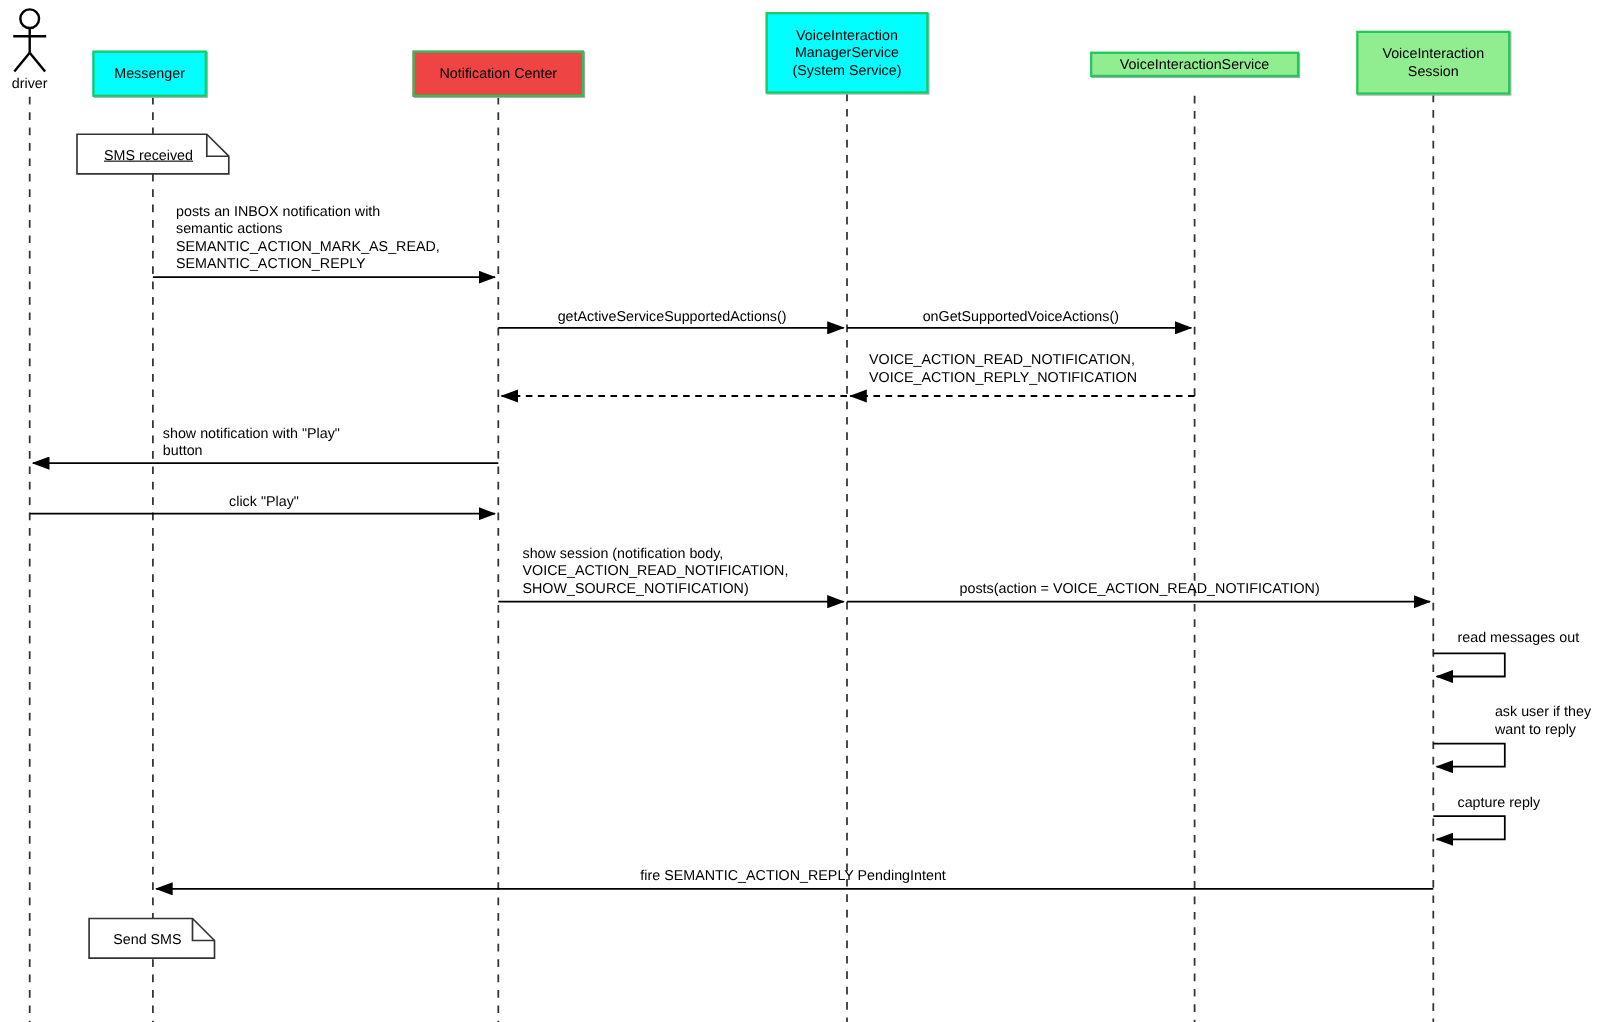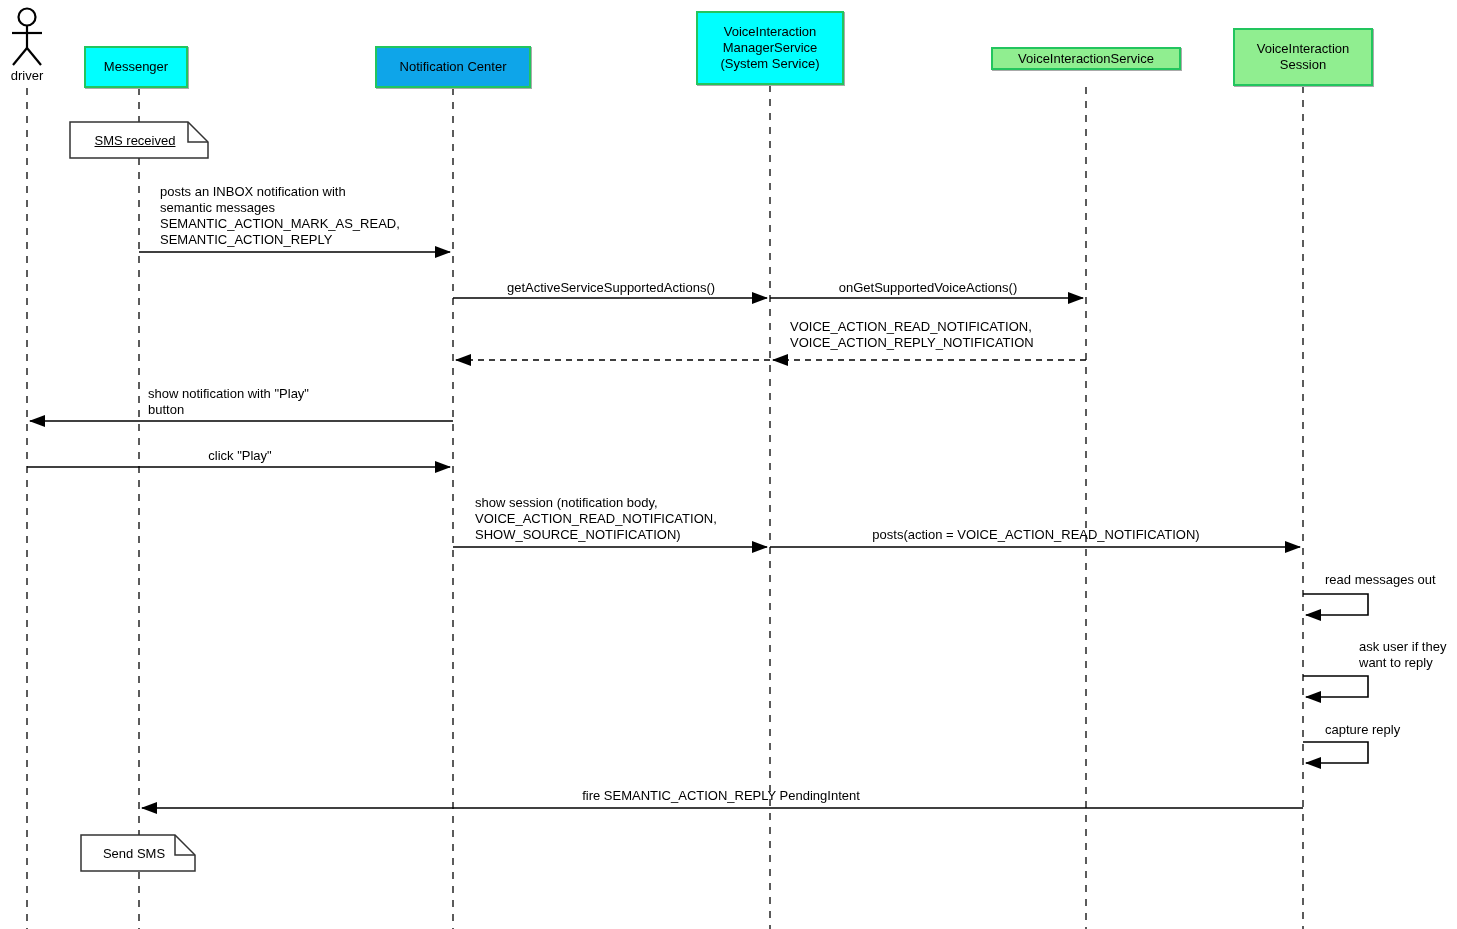--- a/index.html
+++ b/index.html
@@ -75,41 +75,41 @@
       <path d="M81,835 h94 l20,20 v16 h-114 z"></path>
       <path d="M175,835 v20 h20" fill="none"></path>
     </g>
   </svg>
 
   <div class="actor-label" style="left:0;top:68px;width:54px;">driver</div>
 
   <div class="participant" style="left: 84px; top: 46px; width: 104px; height: 42px; background: rgb(0, 255, 255);">
     <span>Messenger</span>
   </div>
-  <div class="participant" style="left: 375px; top: 46px; width: 156px; height: 42px; background: #0ea5e9;">
+  <div class="participant" style="left: 375px; top: 46px; width: 156px; height: 42px; background: #ef4444;">
     <span>Notification Center</span>
   </div>
   <div class="participant" style="left: 696px; top: 11px; width: 148px; height: 74px; background: rgb(0, 255, 255);">
     <span>VoiceInteraction
 ManagerService
 (System Service)</span>
   </div>
   <div class="participant" style="left: 991px; top: 47px; width: 190px; height: 23px; background: rgb(144, 238, 144);">
     <span>VoiceInteractionService</span>
   </div>
   <div class="participant" style="left: 1233px; top: 28px; width: 140px; height: 58px; background: rgb(144, 238, 144);">
     <span>VoiceInteraction
 Session</span>
   </div>
 
   <div class="note-text" style="left:70px;top:122px;width:130px;height:36px;text-decoration:underline;">SMS received</div>
   <div class="note-text" style="left:81px;top:835px;width:106px;height:36px;">Send SMS</div>
 
   <div class="msg-label" style="left:160px;top:184px;">posts an INBOX notification with
-semantic messages
+semantic actions
 SEMANTIC_ACTION_MARK_AS_READ,
 SEMANTIC_ACTION_REPLY</div>
   <div class="msg-label center" style="left:461px;top:280px;width:300px;">getActiveServiceSupportedActions()</div>
   <div class="msg-label center" style="left:778px;top:280px;width:300px;">onGetSupportedVoiceActions()</div>
   <div class="msg-label" style="left:790px;top:319px;">VOICE_ACTION_READ_NOTIFICATION,
 VOICE_ACTION_REPLY_NOTIFICATION</div>
   <div class="msg-label" style="left:148px;top:386px;">show notification with "Play"
 button</div>
   <div class="msg-label center" style="left:90px;top:448px;width:300px;">click "Play"</div>
   <div class="msg-label" style="left:475px;top:495px;">show session (notification body,

